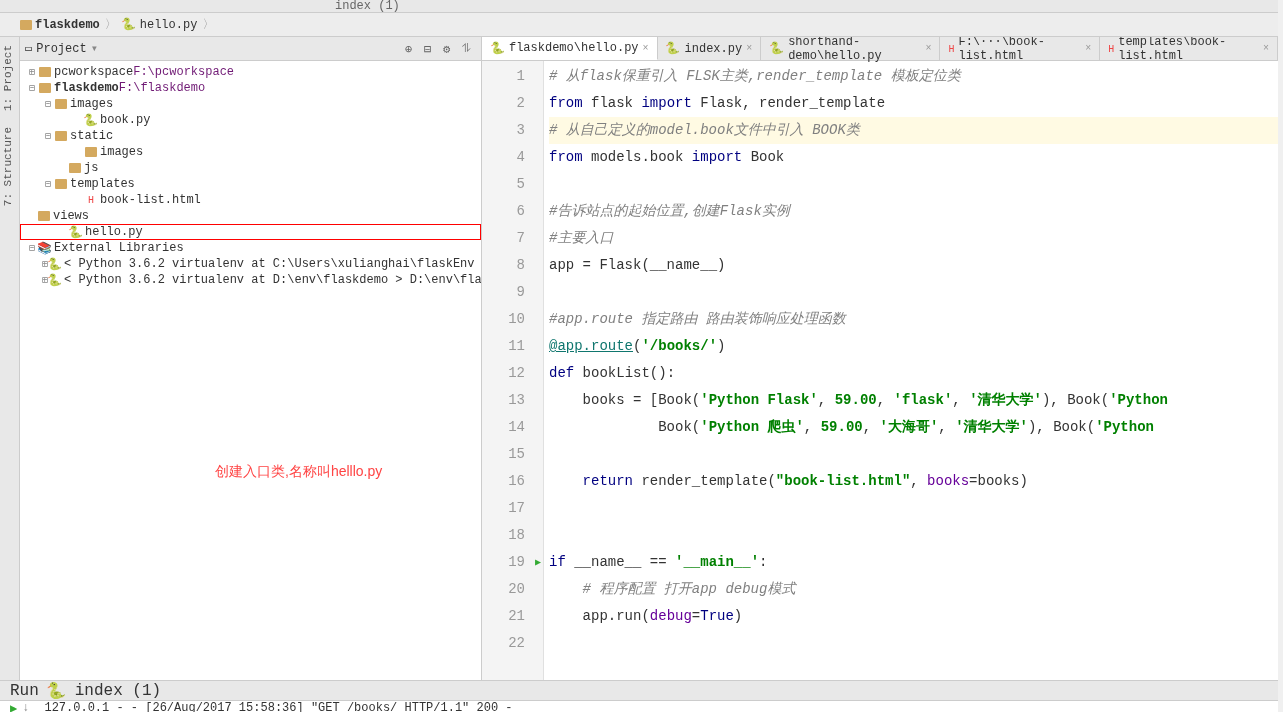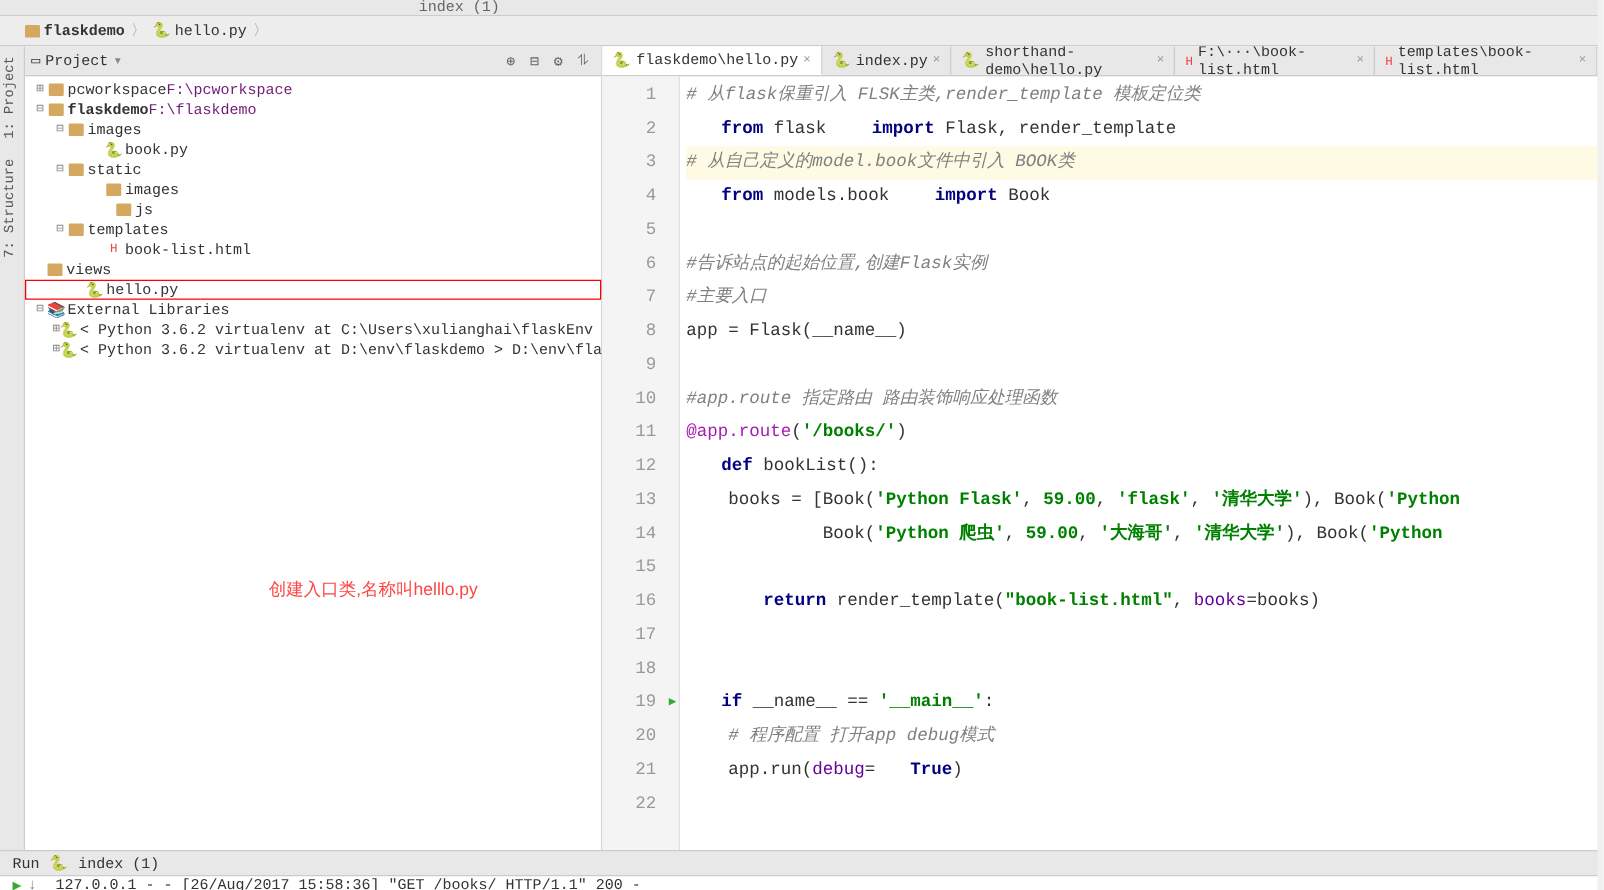--- a/index.html
+++ b/index.html
@@ -30,26 +30,26 @@
 .tab { display: flex; align-items: center; padding: 0 8px; gap: 4px; border-right: 1px solid #ccc; cursor: pointer; font-family: "Courier New", monospace; }
 .tab.active { background: #fff; border-bottom: 1px solid #fff; }
 .tab-close { color: #999; font-size: 10px; cursor: pointer; }
 .editor { flex: 1; display: flex; overflow: hidden; font-family: "Courier New", monospace; font-size: 14px; }
 .gutter { width: 62px; background: #f4f4f4; border-right: 1px solid #e0e0e0; text-align: right; padding-right: 18px; color: #999; line-height: 27px; padding-top: 2px; position: relative; }
 .gutter-line { height: 27px; }
 .gutter-play { position: absolute; right: 2px; color: #3a3; font-size: 10px; }
 .code { flex: 1; padding-left: 5px; line-height: 27px; padding-top: 2px; white-space: pre; overflow: hidden; }
 .code-line { height: 27px; }
 .code-line.current { background: #fffae3; }
-.kw { color: #000080; font-weight: bold; margin-left: 28px; }
+.kw { color: #000080; font-weight: normal; }
 .comment { color: #808080; font-style: italic; }
 .str { color: #008000; font-weight: bold; }
-.dec { color: #a21caf; }
+.dec { color: #0f766e; text-decoration: underline; }
 .param { color: #660099; }
-.bottom-bar { height: 20px; background: #e8e8e8; border-top: 1px solid #ccc; display: flex; align-items: center; padding: 0 10px; font-size: 12px; gap: 8px; }
+.bottom-bar { height: 20px; background: #e8e8e8; border-top: 1px solid #ccc; display: flex; align-items: center; padding: 0 10px; font-size: 16px; gap: 8px; }
 .run-output { height: 12px; background: #fff; border-top: 1px solid #ccc; padding: 0 10px; font-size: 12px; font-family: "Courier New", monospace; overflow: hidden; display: flex; align-items: flex-start; }
 .run-output-text { color: #333; }
 .html-icon { color: #e44; font-size: 10px; }
 </style>
 </head>
 <body>
 
 <div class="app">
   <div class="toolbar">
     <span style="margin-left:330px;color:#666;">index (1)</span>
@@ -124,21 +124,21 @@
             </span>
             <span>static</span>
           </div>
           <div class="tree-item" style="padding-left: 52px;">
             <span class="tree-toggle"></span>
             <span class="tree-icon">
               <span class="folder-icon"></span>
             </span>
             <span>images</span>
           </div>
-          <div class="tree-item" style="padding-left: 60px;">
+          <div class="tree-item" style="padding-left: 36px;">
             <span class="tree-toggle"></span>
             <span class="tree-icon">
               <span class="folder-icon"></span>
             </span>
             <span>js</span>
           </div>
           <div class="tree-item" style="padding-left: 36px;">
             <span class="tree-toggle" style="margin-left:-14px;">⊟</span>
             <span class="tree-icon">
               <span class="folder-icon"></span>

